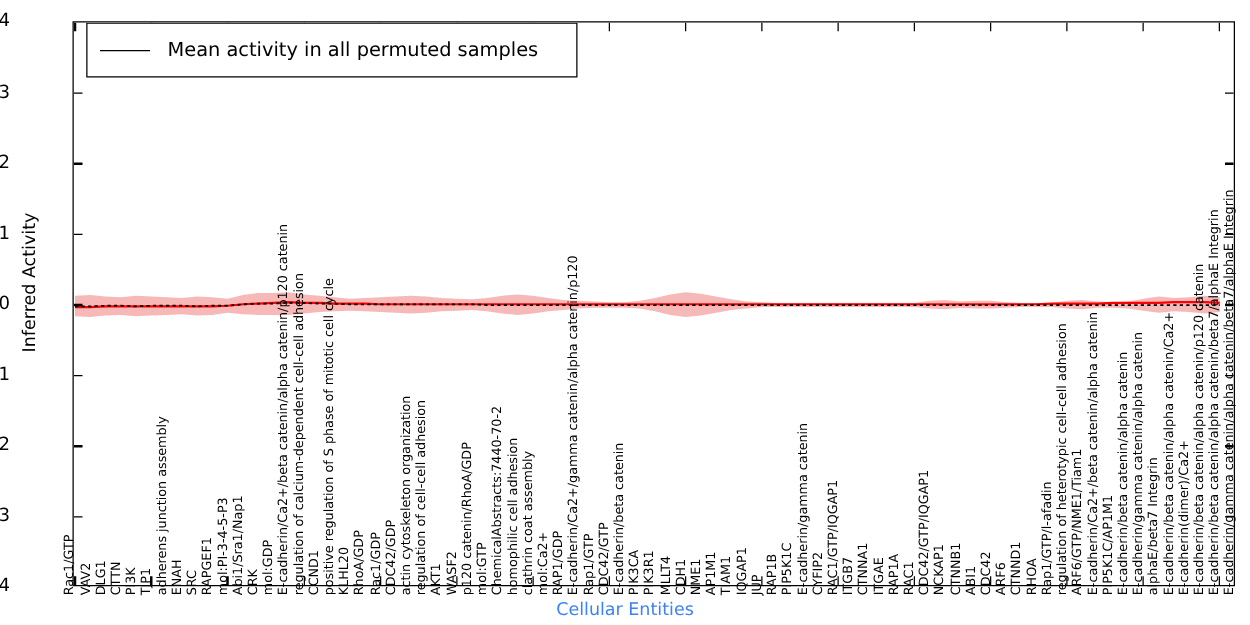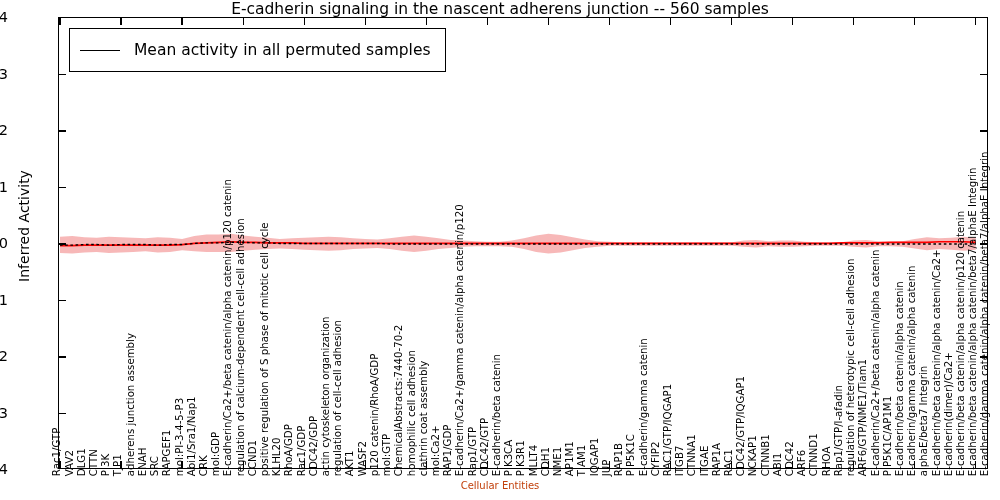--- a/index.html
+++ b/index.html
@@ -1,45 +1,44 @@
 <!DOCTYPE html>
 <html><head>
 <meta charset="utf-8">
 <style>
   html,body{margin:0;padding:0;background:#ffffff;}
   body{width:1000px;height:500px;overflow:hidden;font-family:"DejaVu Sans",sans-serif;}
   #fig{position:relative;width:1000px;height:500px;}
   #title{position:absolute;left:0;top:0;width:1000px;text-align:center;font-size:15.5px;color:#000;white-space:nowrap;}
   #ylabel{position:absolute;left:-96px;top:218px;width:240px;text-align:center;font-size:14px;color:#000;
           transform:rotate(-90deg);transform-origin:center center;}
-  #xlabel{position:absolute;left:0;top:480px;width:1000px;text-align:center;font-size:10px;color:#c2410c;}
+  #xlabel{position:absolute;left:0;top:480px;width:1000px;text-align:center;font-size:14px;color:#3b82f6;}
   #plot{position:absolute;left:58px;top:17px;width:930px;height:452px;border:1.3px solid #000;
         box-sizing:border-box;background:#fff;overflow:hidden;}
   .ytick{position:absolute;right:992px;width:40px;text-align:right;font-size:14.5px;color:#000;
          transform:translateY(-50%);}
   .ytickmark{position:absolute;left:0;width:7px;height:1.3px;background:#000;}
   .ytickmark.r{left:auto;right:0;}
   .xtickmark{position:absolute;bottom:0;width:1.3px;height:7px;background:#000;}
   .xtickmark.t{bottom:auto;top:0;}
   .xlab{position:absolute;font-size:10.2px;color:#000;white-space:nowrap;
         transform-origin:left bottom;transform:rotate(-90deg);line-height:1;}
-  #legend{position:absolute;left:10px;top:10px;border:1.3px solid #000;background:#fff;
-          padding:7px 14px 7px 10px;z-index:40;}
+  #legend{position:absolute;left:10px;top:0;border:1.3px solid #000;background:#fff;
+          padding:7px 30px 7px 10px;z-index:40;}
   .lrow{display:flex;align-items:center;height:28px;}
   .lline{width:40px;height:0;border-top:1.7px solid #000;margin-right:14px;}
   .lline.red{border-top-color:#ff0000;}
   .ltext{font-size:15.5px;color:#000;white-space:nowrap;}
   svg{position:absolute;left:0;top:0;}
 </style>
 </head>
 <body>
 
 <div id="fig">
 
-  <div id="title">E-cadherin signaling in the nascent adherens junction -- 560 samples</div>
   <div id="ylabel">Inferred Activity</div>
   <div id="xlabel">Cellular Entities</div>
 
   <div id="yticks-host">
       <div class="ytick" style="top: 17px;">4</div>
       <div class="ytick" style="top: 73.5px;">3</div>
       <div class="ytick" style="top: 130px;">2</div>
       <div class="ytick" style="top: 186.5px;">1</div>
       <div class="ytick" style="top: 243px;">0</div>
       <div class="ytick" style="top: 299.5px;">−1</div>

